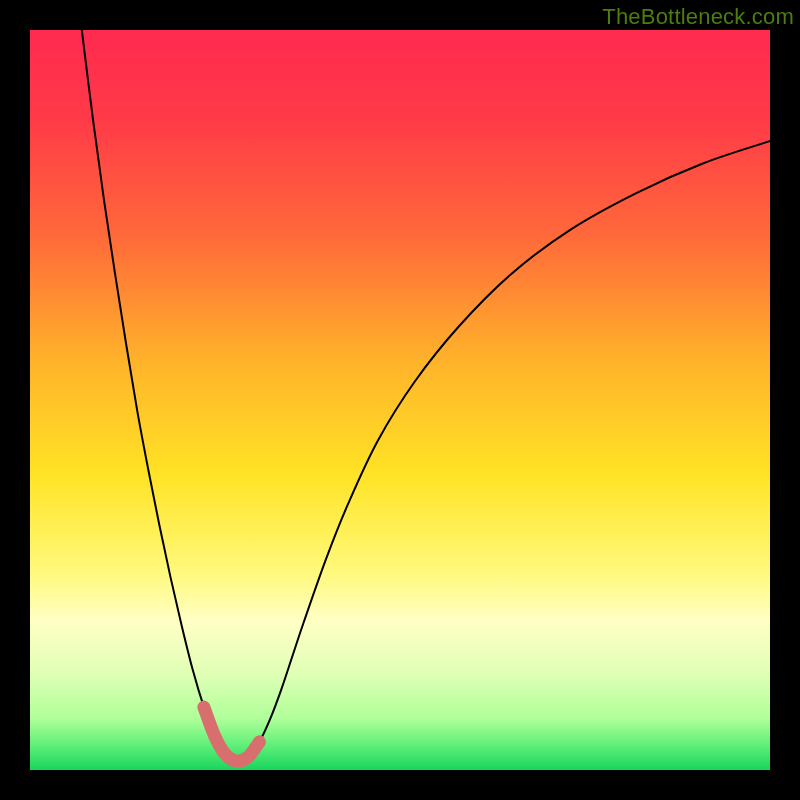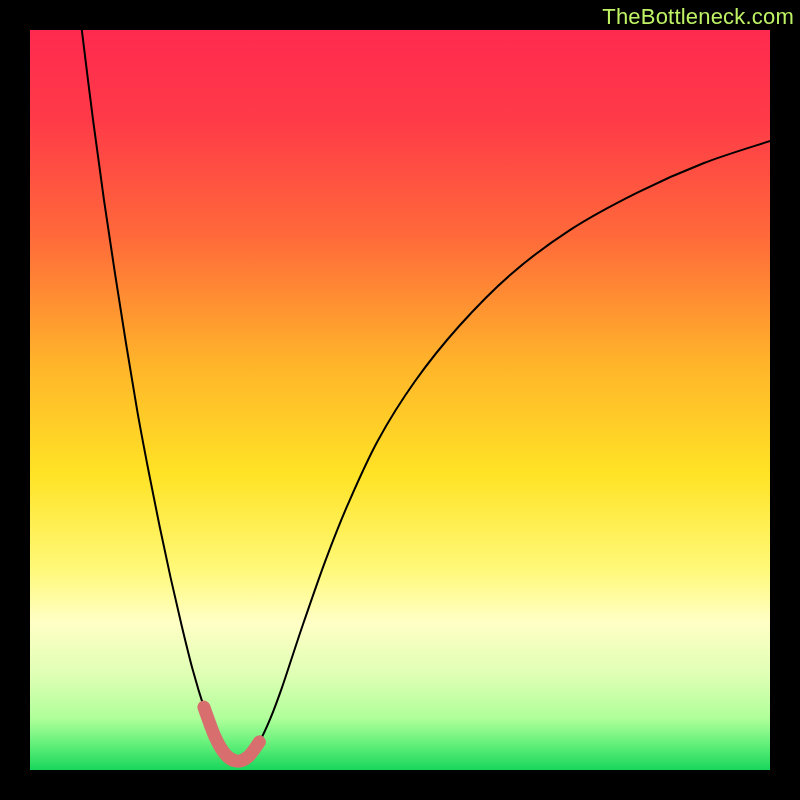--- a/index.html
+++ b/index.html
@@ -22,21 +22,21 @@
     left: 30px;
     top: 30px;
     width: 740px;
     height: 740px;
     overflow: hidden;
   }
   .watermark {
     position: absolute;
     top: 4px;
     right: 6px;
-    color: #bef264;
+    color: #4d7c0f;
     font-size: 22px;
     font-weight: 500;
     letter-spacing: 0.2px;
     z-index: 5;
   }
   svg {
     display: block;
   }
 </style>
 </head>

